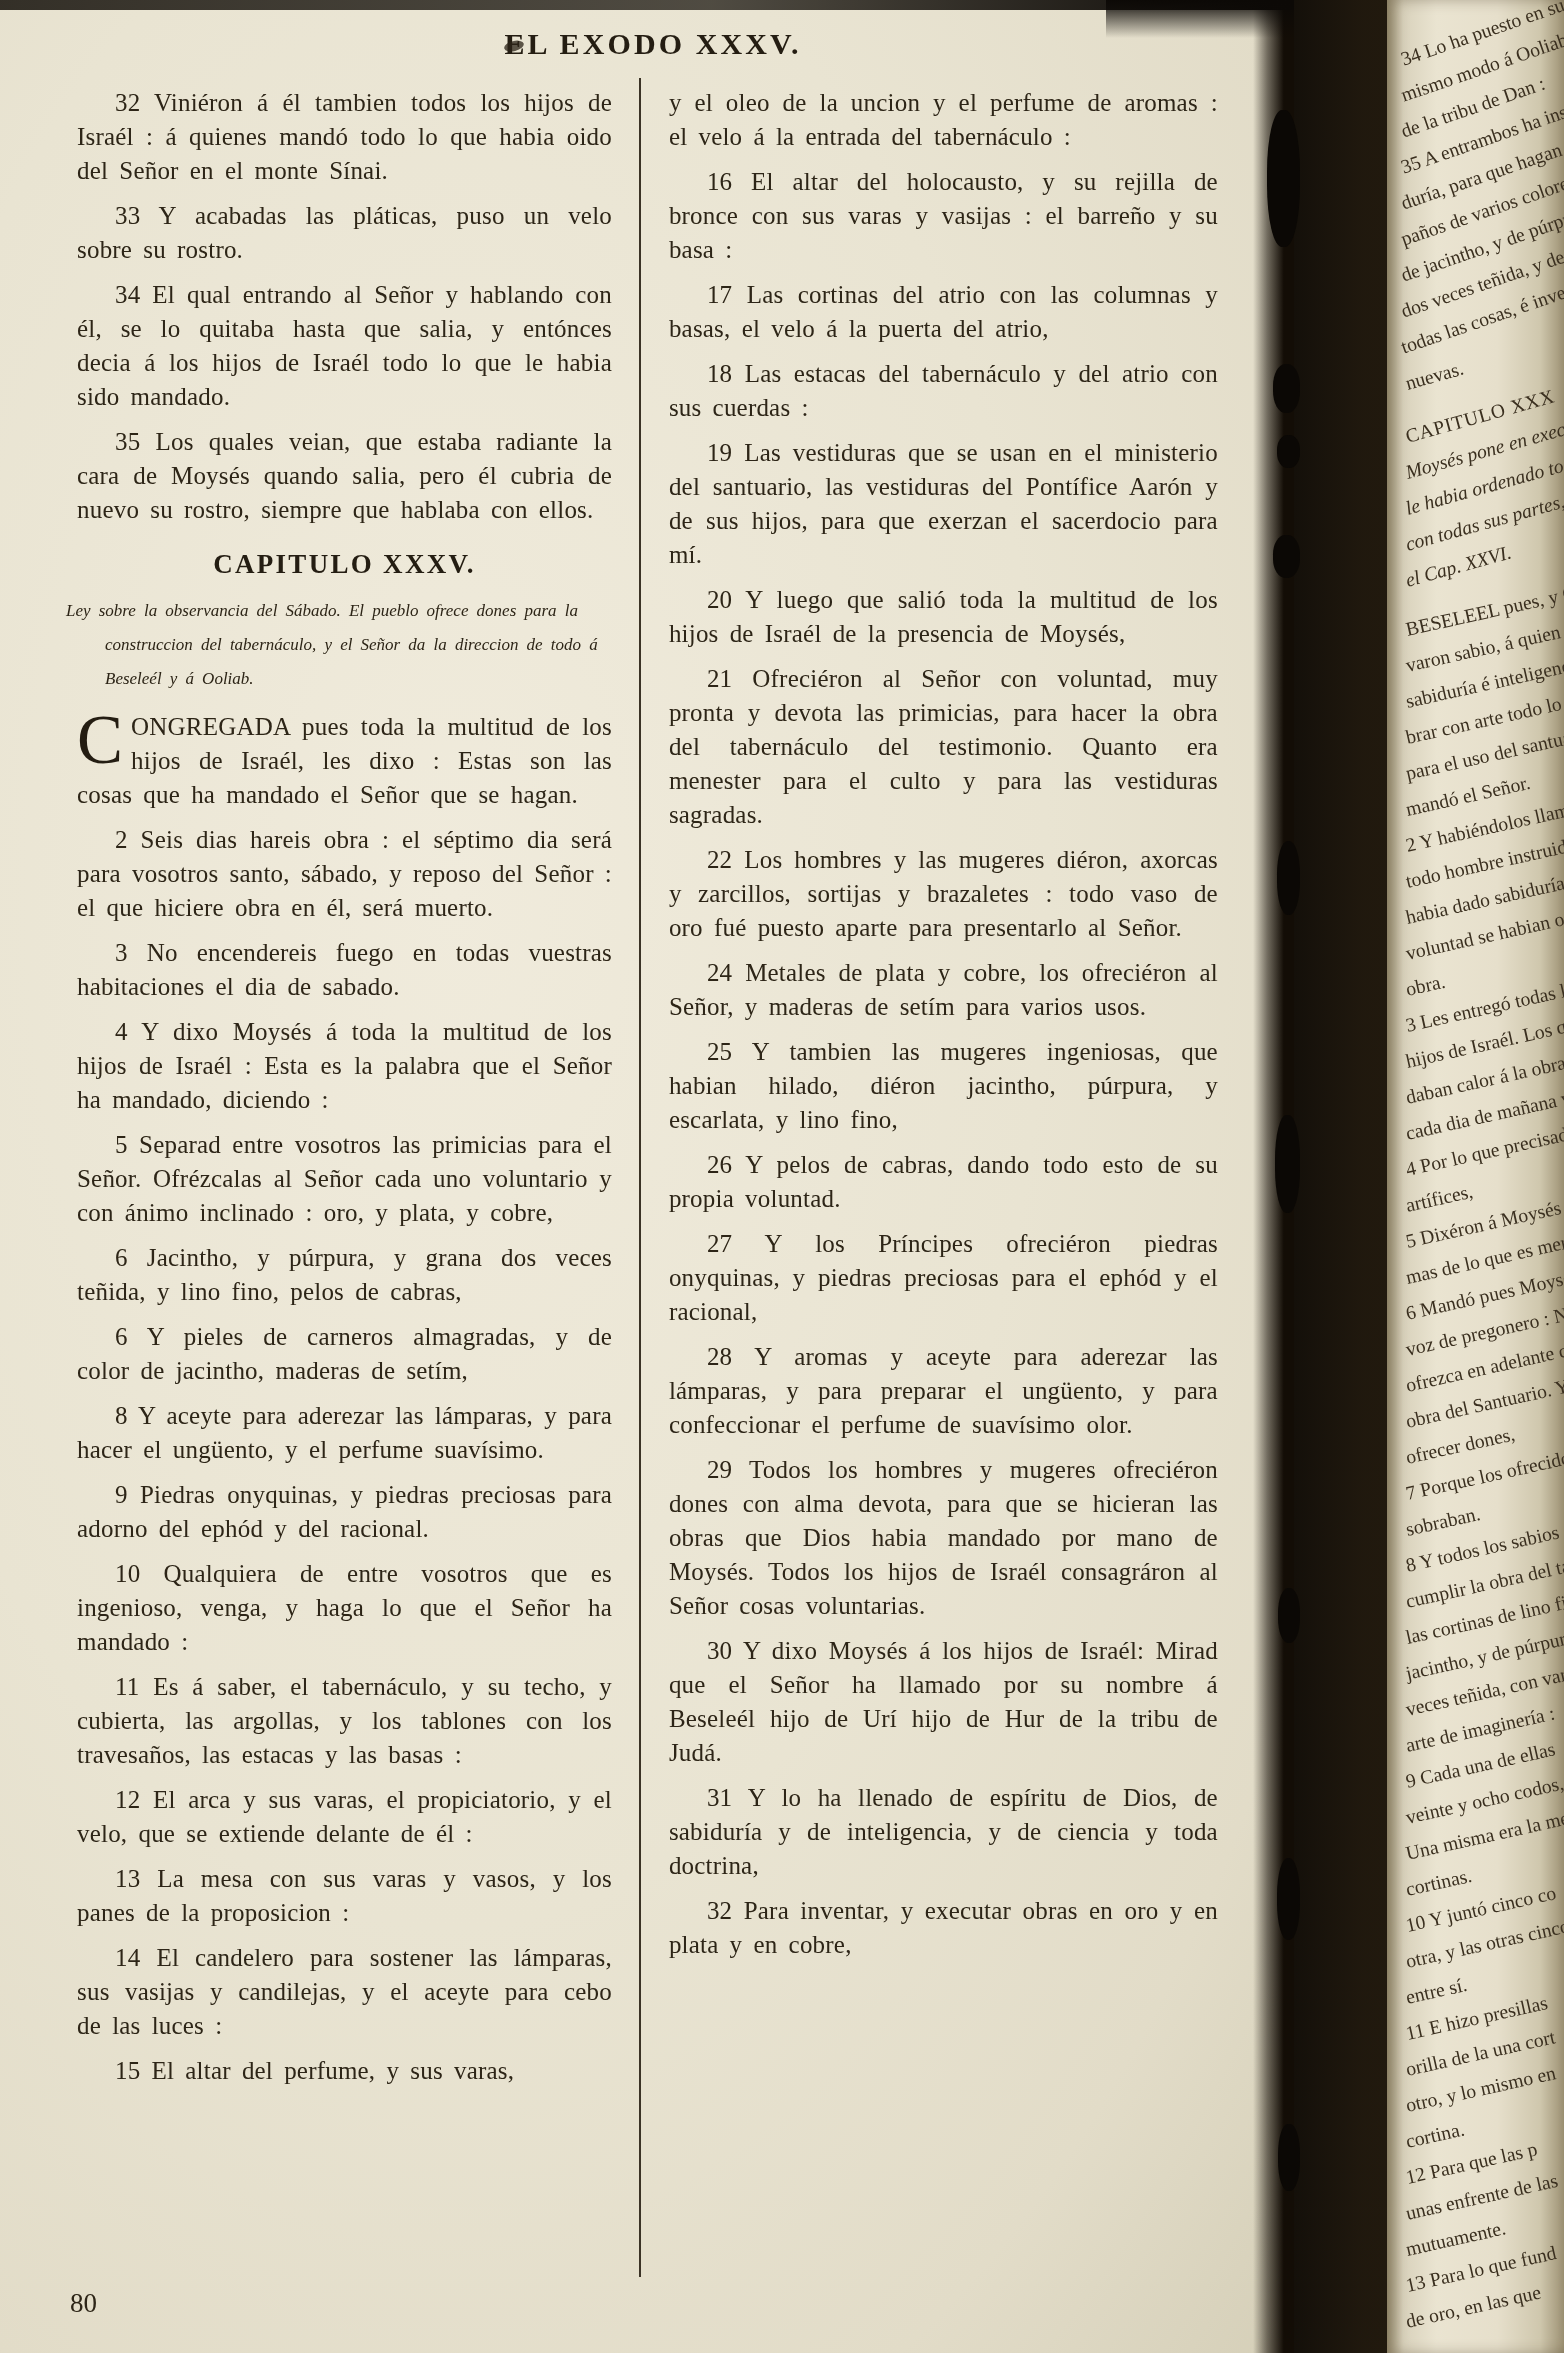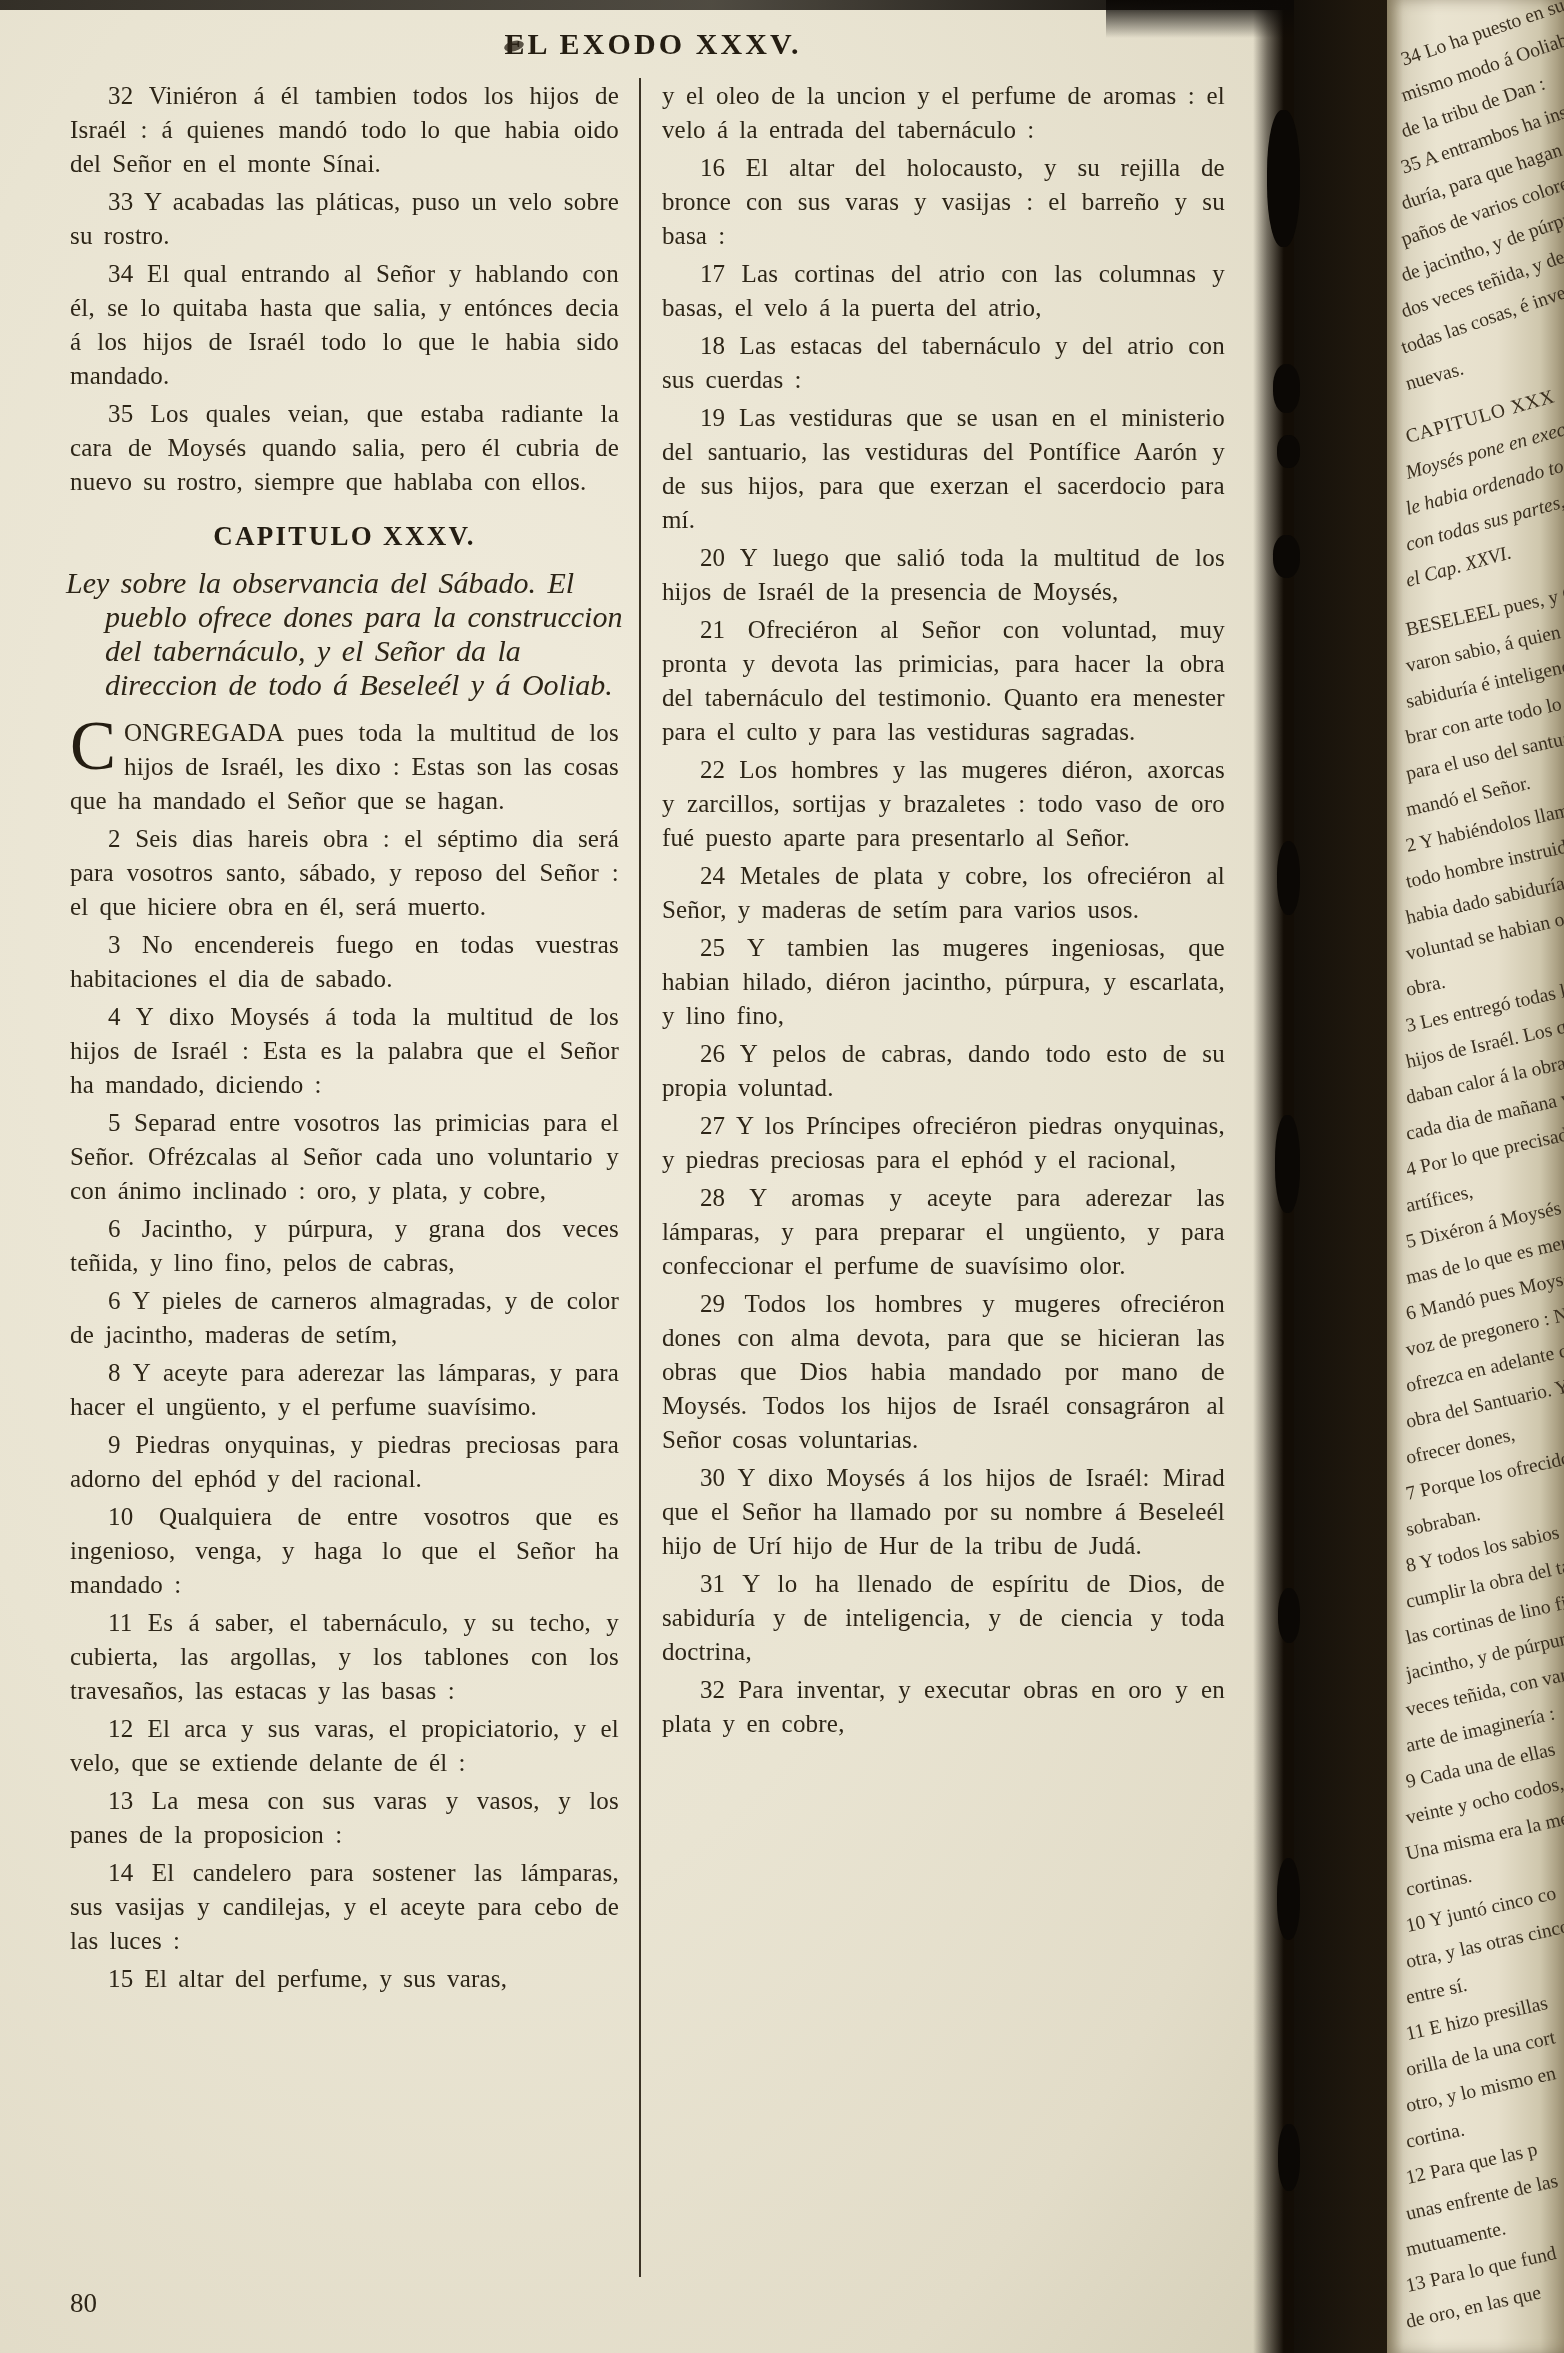--- a/index.html
+++ b/index.html
@@ -46,42 +46,42 @@
   }
   .col { flex: none; }
   .col.left  { width: 557px; }
   .col.right { width: 571px; }
   .divider {
     flex: none; width: 2.3px; margin: 3.1px 17px 0 15.6px;
     background: #3b3326; min-height: 2199px;
   }
 
   .col p.verse {
-    margin: 4px;
+    margin: 11px;
     font-size: 25px;
     line-height: 34px;
     text-align: justify;
     text-indent: 38px;
     word-spacing: 4.7px;
     letter-spacing: 0.2px;
   }
   .col p.verse.continuation, .col p.verse.opening { text-indent: 0; }
 
   h2.chapter-heading {
     margin: 22px 0 14px 0;
     text-align: center;
     font-weight: bold;
     font-size: 27px;
     letter-spacing: 2.3px;
     color: #241d12;
   }
   p.chapter-summary {
     margin: 0 0 14px 0;
     font-style: italic;
-    font-size: 30px;
+    font-size: 17px;
     line-height: 34px;
     padding-left: 39px;
     text-indent: -39px;
     word-spacing: 3.9px;
   }
   .drop-cap {
     float: left;
     font-size: 69px;
     line-height: 56px;
     padding: 1.6px 7.8px 0 0;

